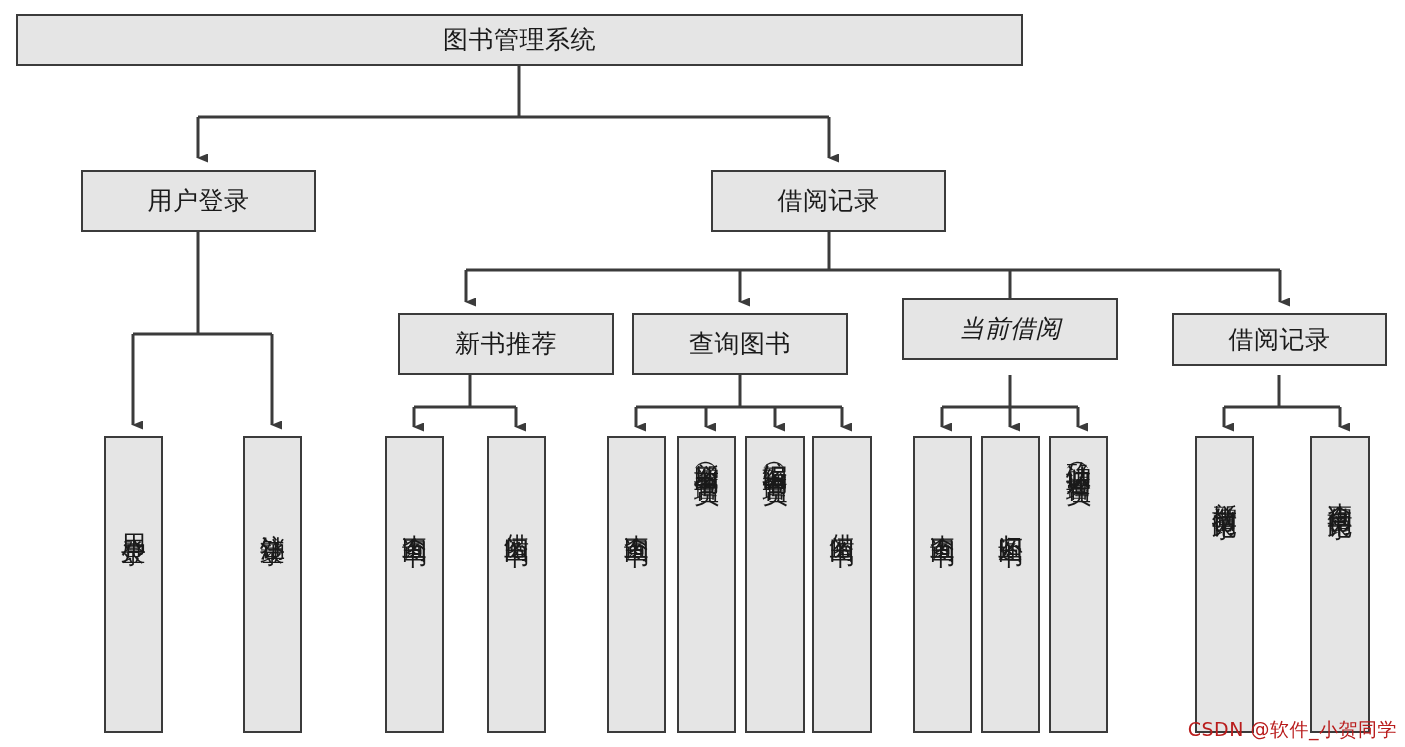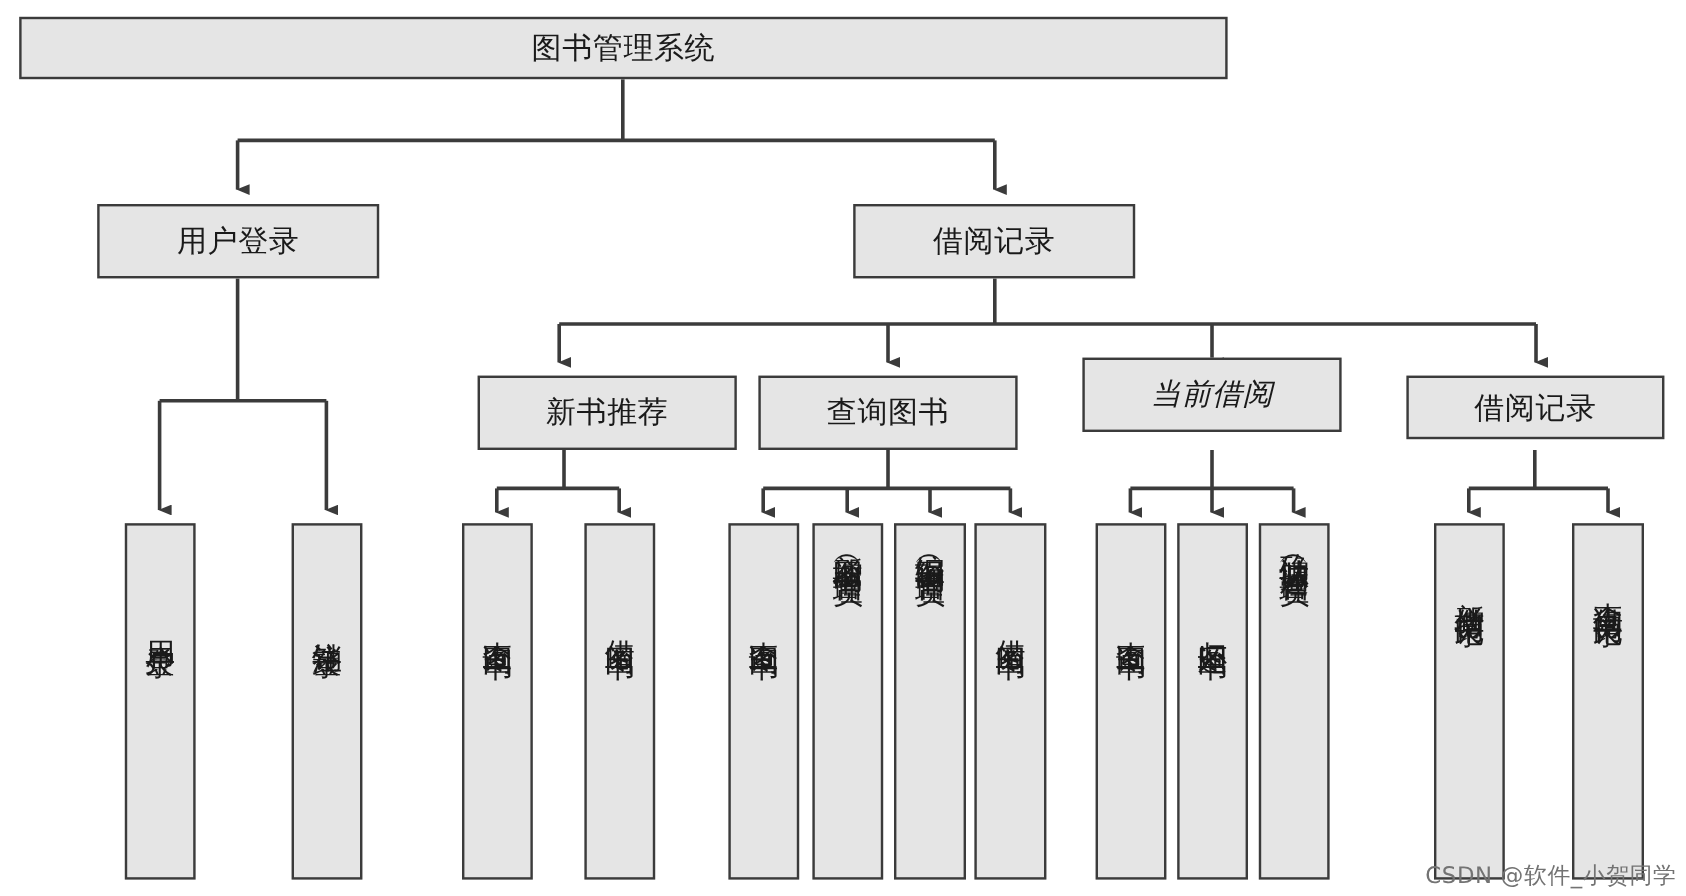--- a/index.html
+++ b/index.html
@@ -55,21 +55,21 @@
     font-size: 25px;
     letter-spacing: 3px;
     line-height: 1.0;
     white-space: nowrap;
   }
   #watermark {
     position: absolute;
     right: 8px;
     bottom: 4px;
     font-size: 19px;
-    color: #737373;
+    color: #b91c1c;
     letter-spacing: 0.5px;
     white-space: nowrap;
     pointer-events: none;
   }
 </style>
 </head>
 <body>
 
 <div id="diagram-root">
 

